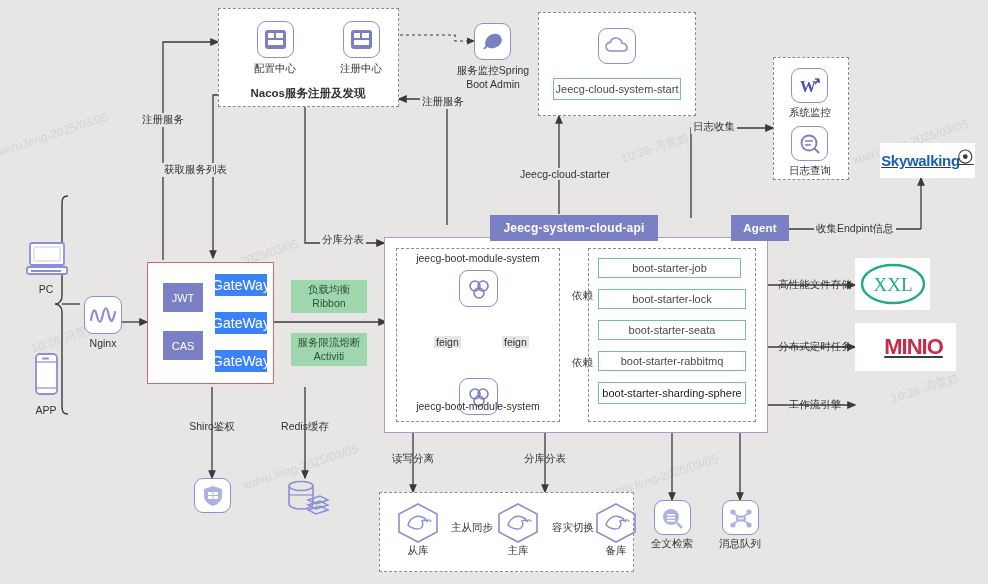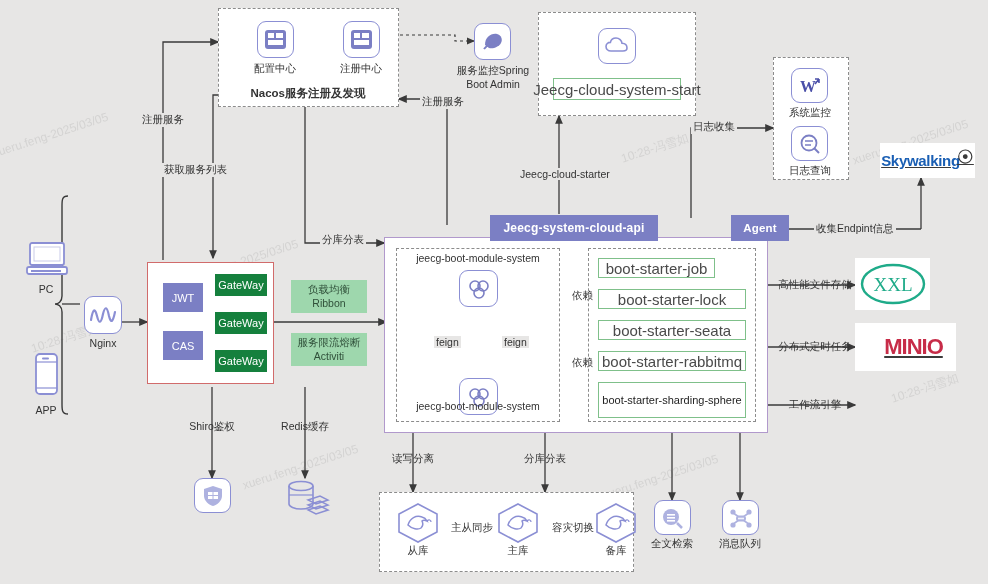--- a/index.html
+++ b/index.html
@@ -10,23 +10,23 @@
     font-size:11px;color:#3b3b3b;
   }
   #stage{position:relative;width:988px;height:584px;}
   .abs{position:absolute;box-sizing:border-box;}
   .lbl{position:absolute;font-size:10.5px;color:#333;white-space:nowrap;background:#e7e6e5;padding:0 2px;text-align:center;}
   .lblc{position:absolute;font-size:10.5px;color:#333;white-space:nowrap;text-align:center;transform:translateX(-50%);}
   .cap{position:absolute;font-size:10.5px;color:#333;white-space:nowrap;text-align:center;transform:translateX(-50%);}
   .dashbox{position:absolute;border:1.3px dashed #8c8c8c;background:#fff;box-sizing:border-box;}
   .dashbox.nofill{background:transparent;}
   .iconbox{position:absolute;border:1.6px solid #8b8fd4;border-radius:9px;background:#fff;box-sizing:border-box;display:flex;align-items:center;justify-content:center;}
-  .greenbox{position:absolute;border:1.1px solid #7fc08a;background:#fff;box-sizing:border-box;display:flex;align-items:center;justify-content:center;font-size:15px;color:#4a4a4a;white-space:nowrap;}
+  .greenbox{position:absolute;border:1.1px solid #7fc08a;background:#fff;box-sizing:border-box;display:flex;align-items:center;justify-content:center;font-size:11px;color:#4a4a4a;white-space:nowrap;}
   .purplebar{position:absolute;background:#7b7fc4;color:#fff;display:flex;align-items:center;justify-content:center;font-weight:bold;font-size:12px;letter-spacing:.2px;}
-  .cyanbox{position:absolute;background:#15803d;color:#fff;display:flex;align-items:center;justify-content:center;font-size:11px;}
+  .cyanbox{position:absolute;background:#3b82f6;color:#fff;display:flex;align-items:center;justify-content:center;font-size:14px;}
   .indigobox{position:absolute;background:#7b7fc4;color:#fff;display:flex;align-items:center;justify-content:center;font-size:11px;}
   .mintbox{position:absolute;background:#9ed7ad;color:#2f4f39;display:flex;flex-direction:column;align-items:center;justify-content:center;font-size:10.5px;line-height:1.25;}
   .logobox{position:absolute;background:#fff;display:flex;align-items:center;justify-content:center;overflow:hidden;text-decoration:underline;}
   svg{display:block;}
   .wm{position:absolute;color:rgba(120,120,120,.17);font-size:12px;white-space:nowrap;pointer-events:none;user-select:none;}
 </style>
 </head>
 <body>
 
 <div id="stage">
@@ -234,25 +234,25 @@
       <circle cx="16" cy="8" r="5" fill="none" stroke="#7b7fc4" stroke-width="1.6"></circle>
       <circle cx="12" cy="15" r="5" fill="none" stroke="#7b7fc4" stroke-width="1.6"></circle>
     </svg>
   </div>
   <div class="cap" style="left:478px;top:400px;">jeecg-boot-module-system</div>
 
   <div class="lbl" style="left:570px;top:289px;background:transparent;">依赖</div>
   <div class="lbl" style="left:570px;top:356px;background:transparent;">依赖</div>
 
   <div class="dashbox nofill" style="left:588px;top:248px;width:168px;height:174px;"></div>
-  <div class="greenbox" style="left:598px;top:258px;width:117px;height:20px;">boot-starter-job</div>
+  <div class="greenbox" style="left:598px;top:258px;width:143px;height:20px;">boot-starter-job</div>
   <div class="greenbox" style="left:598px;top:289px;width:148px;height:20px;">boot-starter-lock</div>
   <div class="greenbox" style="left:598px;top:320px;width:148px;height:20px;">boot-starter-seata</div>
   <div class="greenbox" style="left:598px;top:351px;width:148px;height:20px;">boot-starter-rabbitmq</div>
-  <div class="greenbox" style="left:598px;top:382px;width:148px;height:36px;font-size:11px;color:#222;">boot-starter-sharding-sphere</div>
+  <div class="greenbox" style="left:598px;top:382px;width:148px;height:22px;font-size:11px;color:#222;">boot-starter-sharding-sphere</div>
 
   <div class="lblc" style="left:212px;top:420px;">Shiro鉴权</div>
   <div class="iconbox" style="left:194px;top:478px;width:37px;height:35px;">
     <svg width="22" height="22" viewBox="0 0 22 22">
       <path d="M11,1 L20,4 L20,11 C20,16 15,20 11,21 C7,20 2,16 2,11 L2,4 Z" fill="#aeb2e0"></path>
       <rect x="6" y="7" width="10" height="7" fill="#fff"></rect>
       <line x1="11" y1="7" x2="11" y2="14" stroke="#aeb2e0" stroke-width="1"></line>
       <line x1="6" y1="10.5" x2="16" y2="10.5" stroke="#aeb2e0" stroke-width="1"></line>
     </svg>
   </div>

